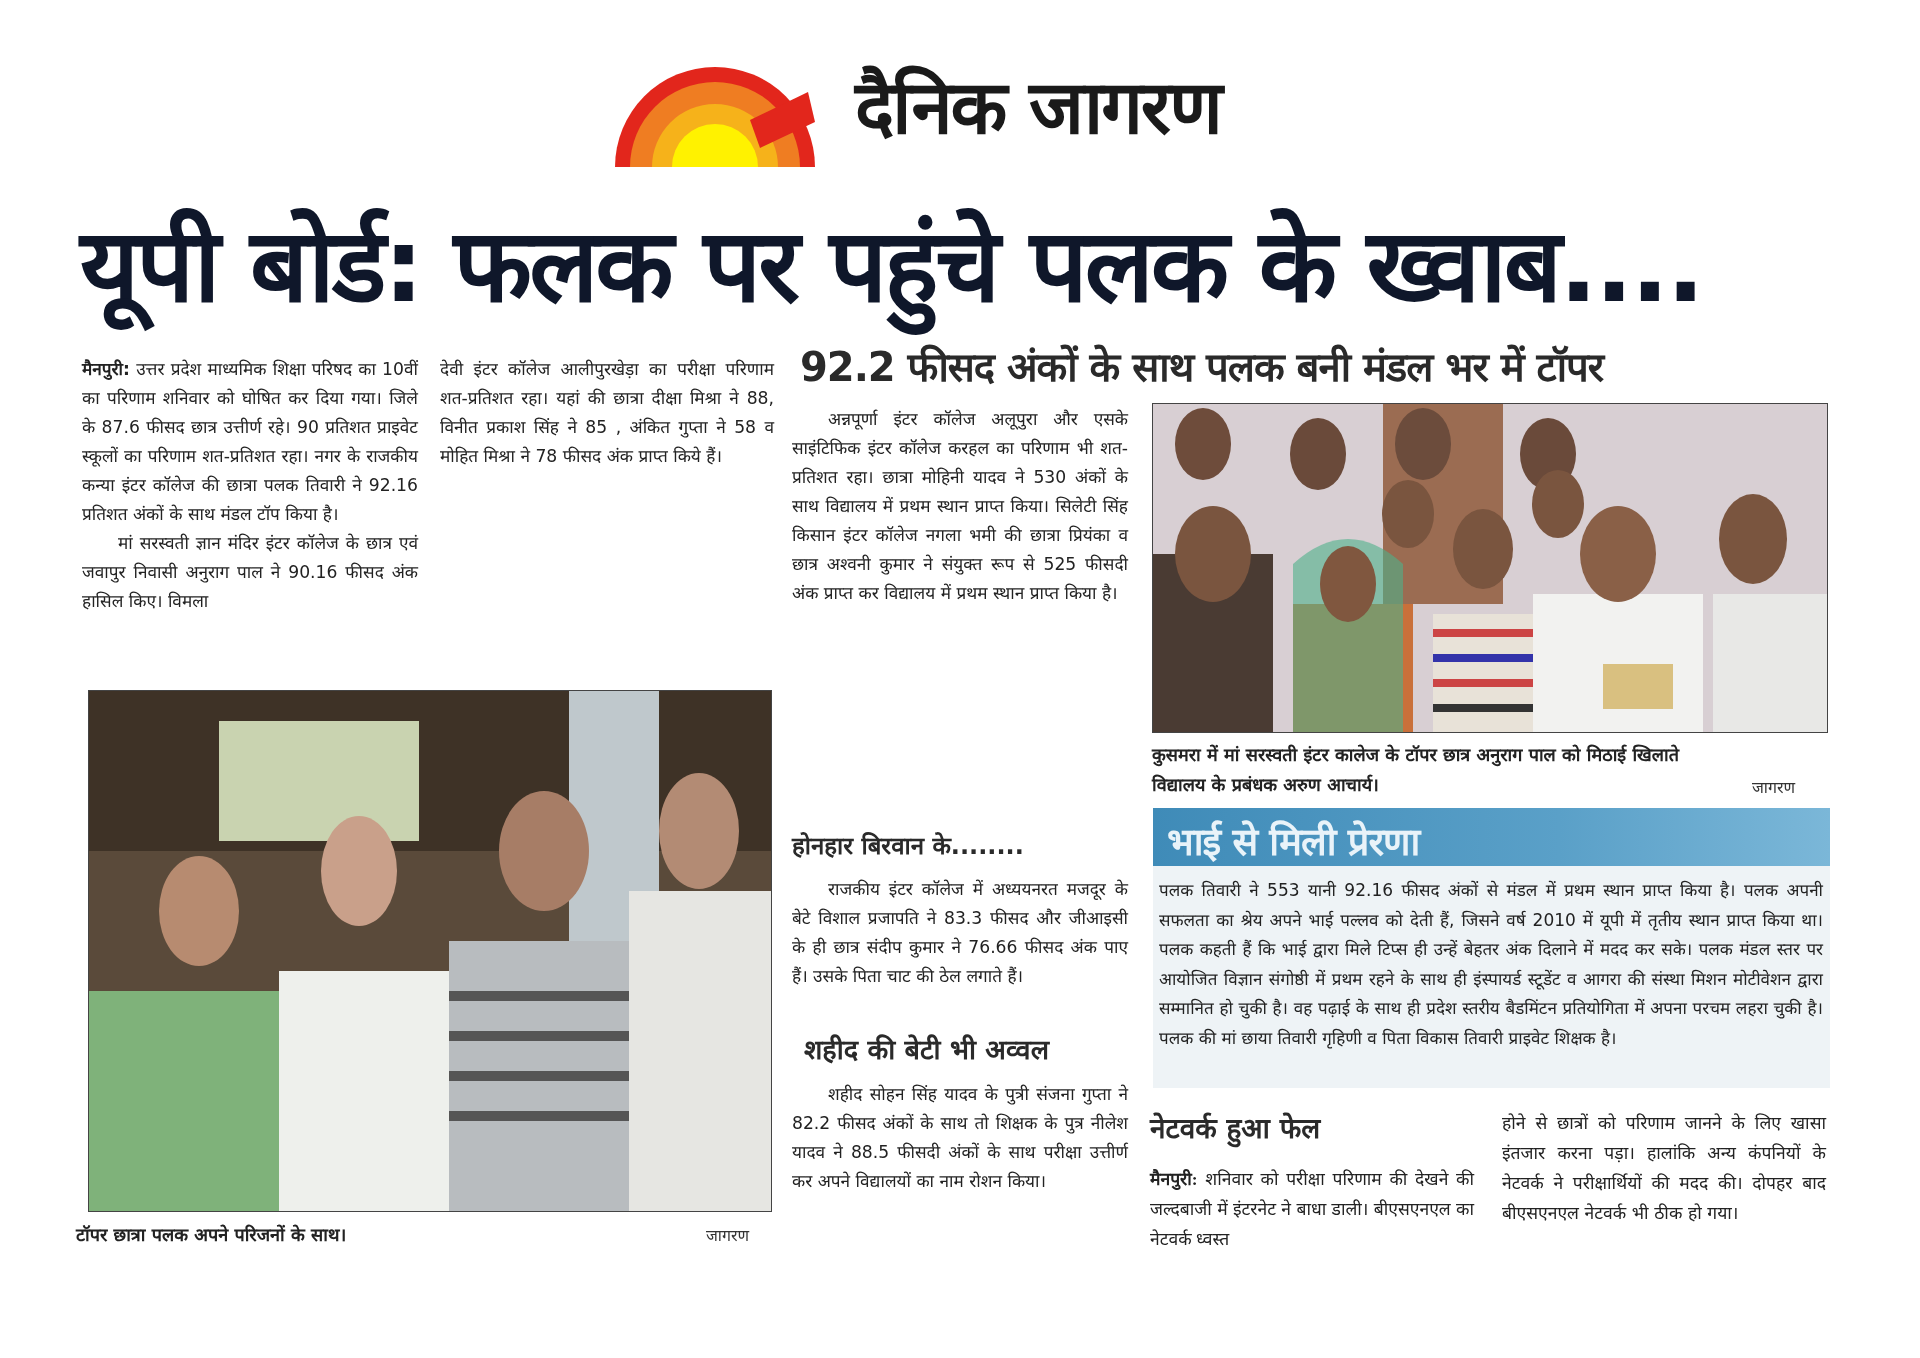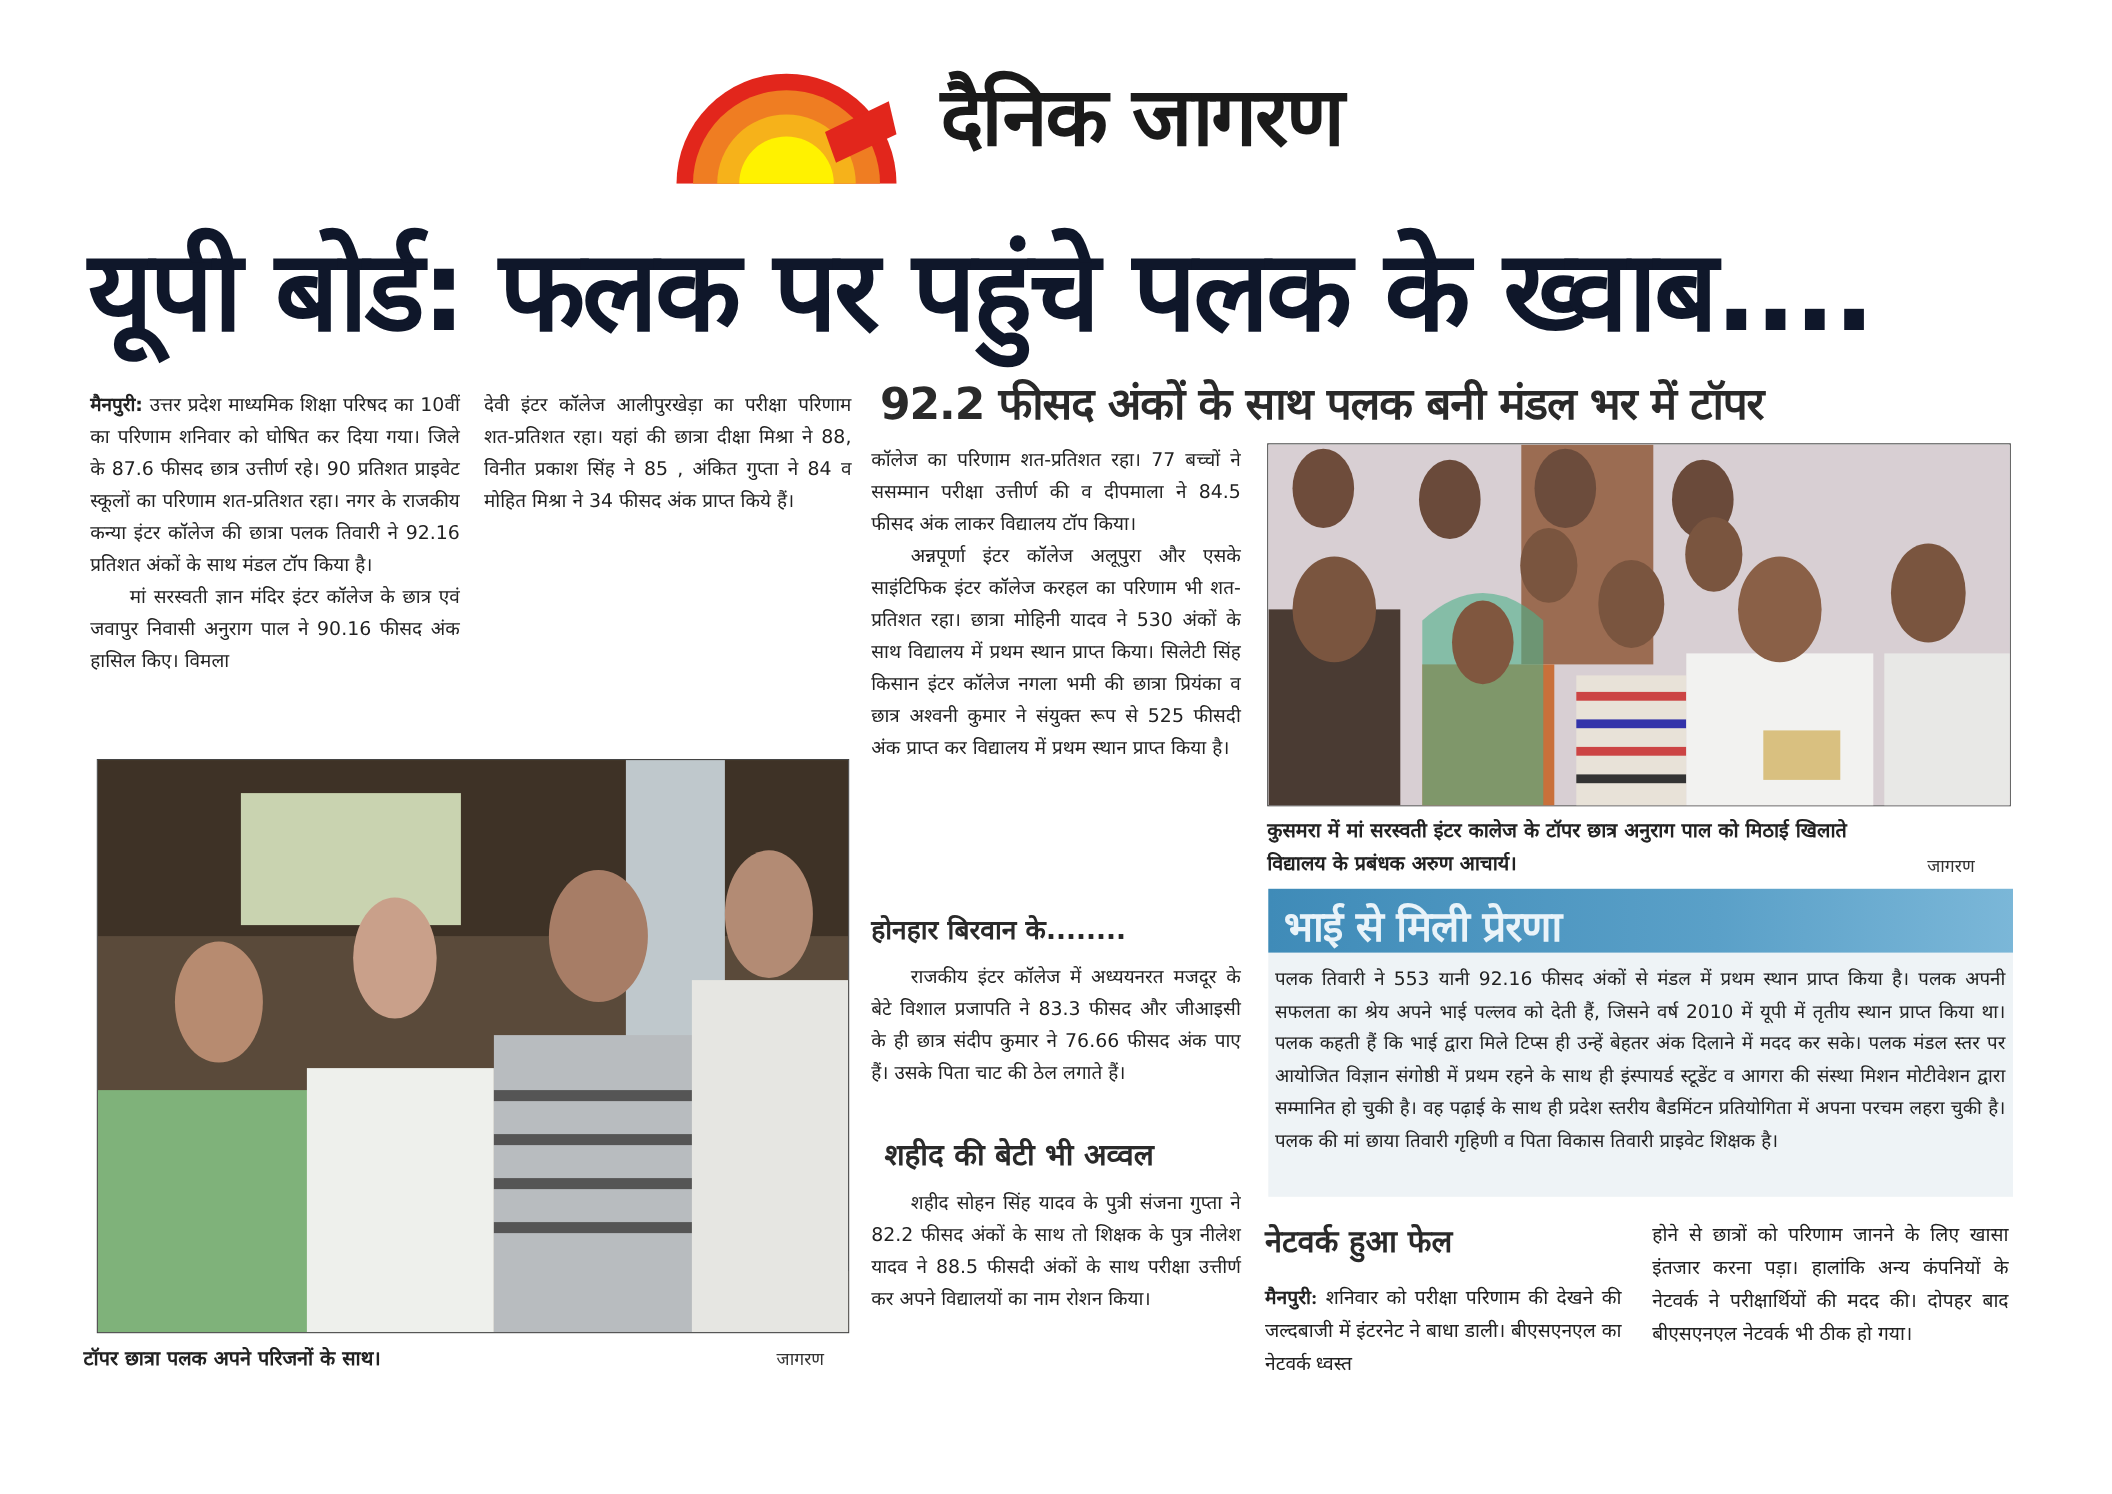--- a/index.html
+++ b/index.html
@@ -45,21 +45,21 @@
 
 <div class="main-headline">यूपी बोर्ड: फलक पर पहुंचे पलक के ख्वाब....</div>
 <div class="sub-headline">92.2 फीसद अंकों के साथ पलक बनी मंडल भर में टॉपर</div>
 
 <div class="col" style="left:82px; top:355px; width:336px;">
   <p><span class="dateline">मैनपुरी:</span> <span>उत्तर प्रदेश माध्यमिक शिक्षा परिषद का 10वीं का परिणाम शनिवार को घोषित कर दिया गया। जिले के 87.6 फीसद छात्र उत्तीर्ण रहे। 90 प्रतिशत प्राइवेट स्कूलों का परिणाम शत-प्रतिशत रहा। नगर के राजकीय कन्या इंटर कॉलेज की छात्रा पलक तिवारी ने 92.16 प्रतिशत अंकों के साथ मंडल टॉप किया है।</span></p>
   <p class="indent">मां सरस्वती ज्ञान मंदिर इंटर कॉलेज के छात्र एवं जवापुर निवासी अनुराग पाल ने 90.16 फीसद अंक हासिल किए। विमला</p>
 </div>
 
 <div class="col" style="left:440px; top:355px; width:334px;">
-  <p>देवी इंटर कॉलेज आलीपुरखेड़ा का परीक्षा परिणाम शत-प्रतिशत रहा। यहां की छात्रा दीक्षा मिश्रा ने 88, विनीत प्रकाश सिंह ने 85 , अंकित गुप्ता ने 84 व मोहित मिश्रा ने 34 फीसद अंक प्राप्त किये हैं।</p>
+  <p>देवी इंटर कॉलेज आलीपुरखेड़ा का परीक्षा परिणाम शत-प्रतिशत रहा। यहां की छात्रा दीक्षा मिश्रा ने 88, विनीत प्रकाश सिंह ने 85 , अंकित गुप्ता ने 58 व मोहित मिश्रा ने 78 फीसद अंक प्राप्त किये हैं।</p>
 </div>
 
 <div class="photo" style="left:88px; top:690px; width:684px; height:522px;">
   <svg width="684" height="522" viewBox="0 0 684 522">
     <rect width="684" height="522" fill="#5a4a3a"></rect>
     <rect x="0" y="0" width="684" height="160" fill="#3e3226"></rect>
     <rect x="130" y="30" width="200" height="120" fill="#c9d3b0"></rect>
     <rect x="480" y="0" width="90" height="260" fill="#bfc8cc"></rect>
     <rect x="0" y="300" width="200" height="222" fill="#7fb27a"></rect>
     <ellipse cx="110" cy="220" rx="40" ry="55" fill="#b78b70"></ellipse>
@@ -72,21 +72,20 @@
     <rect x="360" y="420" width="190" height="10" fill="#555"></rect>
     <ellipse cx="455" cy="160" rx="45" ry="60" fill="#a77d66"></ellipse>
     <rect x="540" y="200" width="144" height="322" fill="#e6e6e2"></rect>
     <ellipse cx="610" cy="140" rx="40" ry="58" fill="#b38b74"></ellipse>
   </svg>
 </div>
 <div class="caption" style="left:76px; top:1222px;">टॉपर छात्रा पलक अपने परिजनों के साथ।</div>
 <div class="credit" style="left:706px; top:1224px;">जागरण</div>
 
 <div class="col" style="left:792px; top:405px; width:336px;">
-  <p>कॉलेज का परिणाम शत-प्रतिशत रहा। 77 बच्चों ने ससम्मान परीक्षा उत्तीर्ण की व दीपमाला ने 84.5 फीसद अंक लाकर विद्यालय टॉप किया।</p>
   <p class="indent">अन्नपूर्णा इंटर कॉलेज अलूपुरा और एसके साइंटिफिक इंटर कॉलेज करहल का परिणाम भी शत-प्रतिशत रहा। छात्रा मोहिनी यादव ने 530 अंकों के साथ विद्यालय में प्रथम स्थान प्राप्त किया। सिलेटी सिंह किसान इंटर कॉलेज नगला भमी की छात्रा प्रियंका व छात्र अश्वनी कुमार ने संयुक्त रूप से 525 फीसदी अंक प्राप्त कर विद्यालय में प्रथम स्थान प्राप्त किया है।</p>
 </div>
 <div class="subhead" style="left:792px; top:828px; font-size:24px;">होनहार बिरवान के........</div>
 <div class="col" style="left:792px; top:875px; width:336px;">
   <p class="indent">राजकीय इंटर कॉलेज में अध्ययनरत मजदूर के बेटे विशाल प्रजापति ने 83.3 फीसद और जीआइसी के ही छात्र संदीप कुमार ने 76.66 फीसद अंक पाए हैं। उसके पिता चाट की ठेल लगाते हैं।</p>
 </div>
 <div class="subhead" style="left:804px; top:1030px; font-size:27px;">शहीद की बेटी भी अव्वल</div>
 <div class="col" style="left:792px; top:1080px; width:336px;">
   <p class="indent">शहीद सोहन सिंह यादव के पुत्री संजना गुप्ता ने 82.2 फीसद अंकों के साथ तो शिक्षक के पुत्र नीलेश यादव ने 88.5 फीसदी अंकों के साथ परीक्षा उत्तीर्ण कर अपने विद्यालयों का नाम रोशन किया।</p>
 </div>

